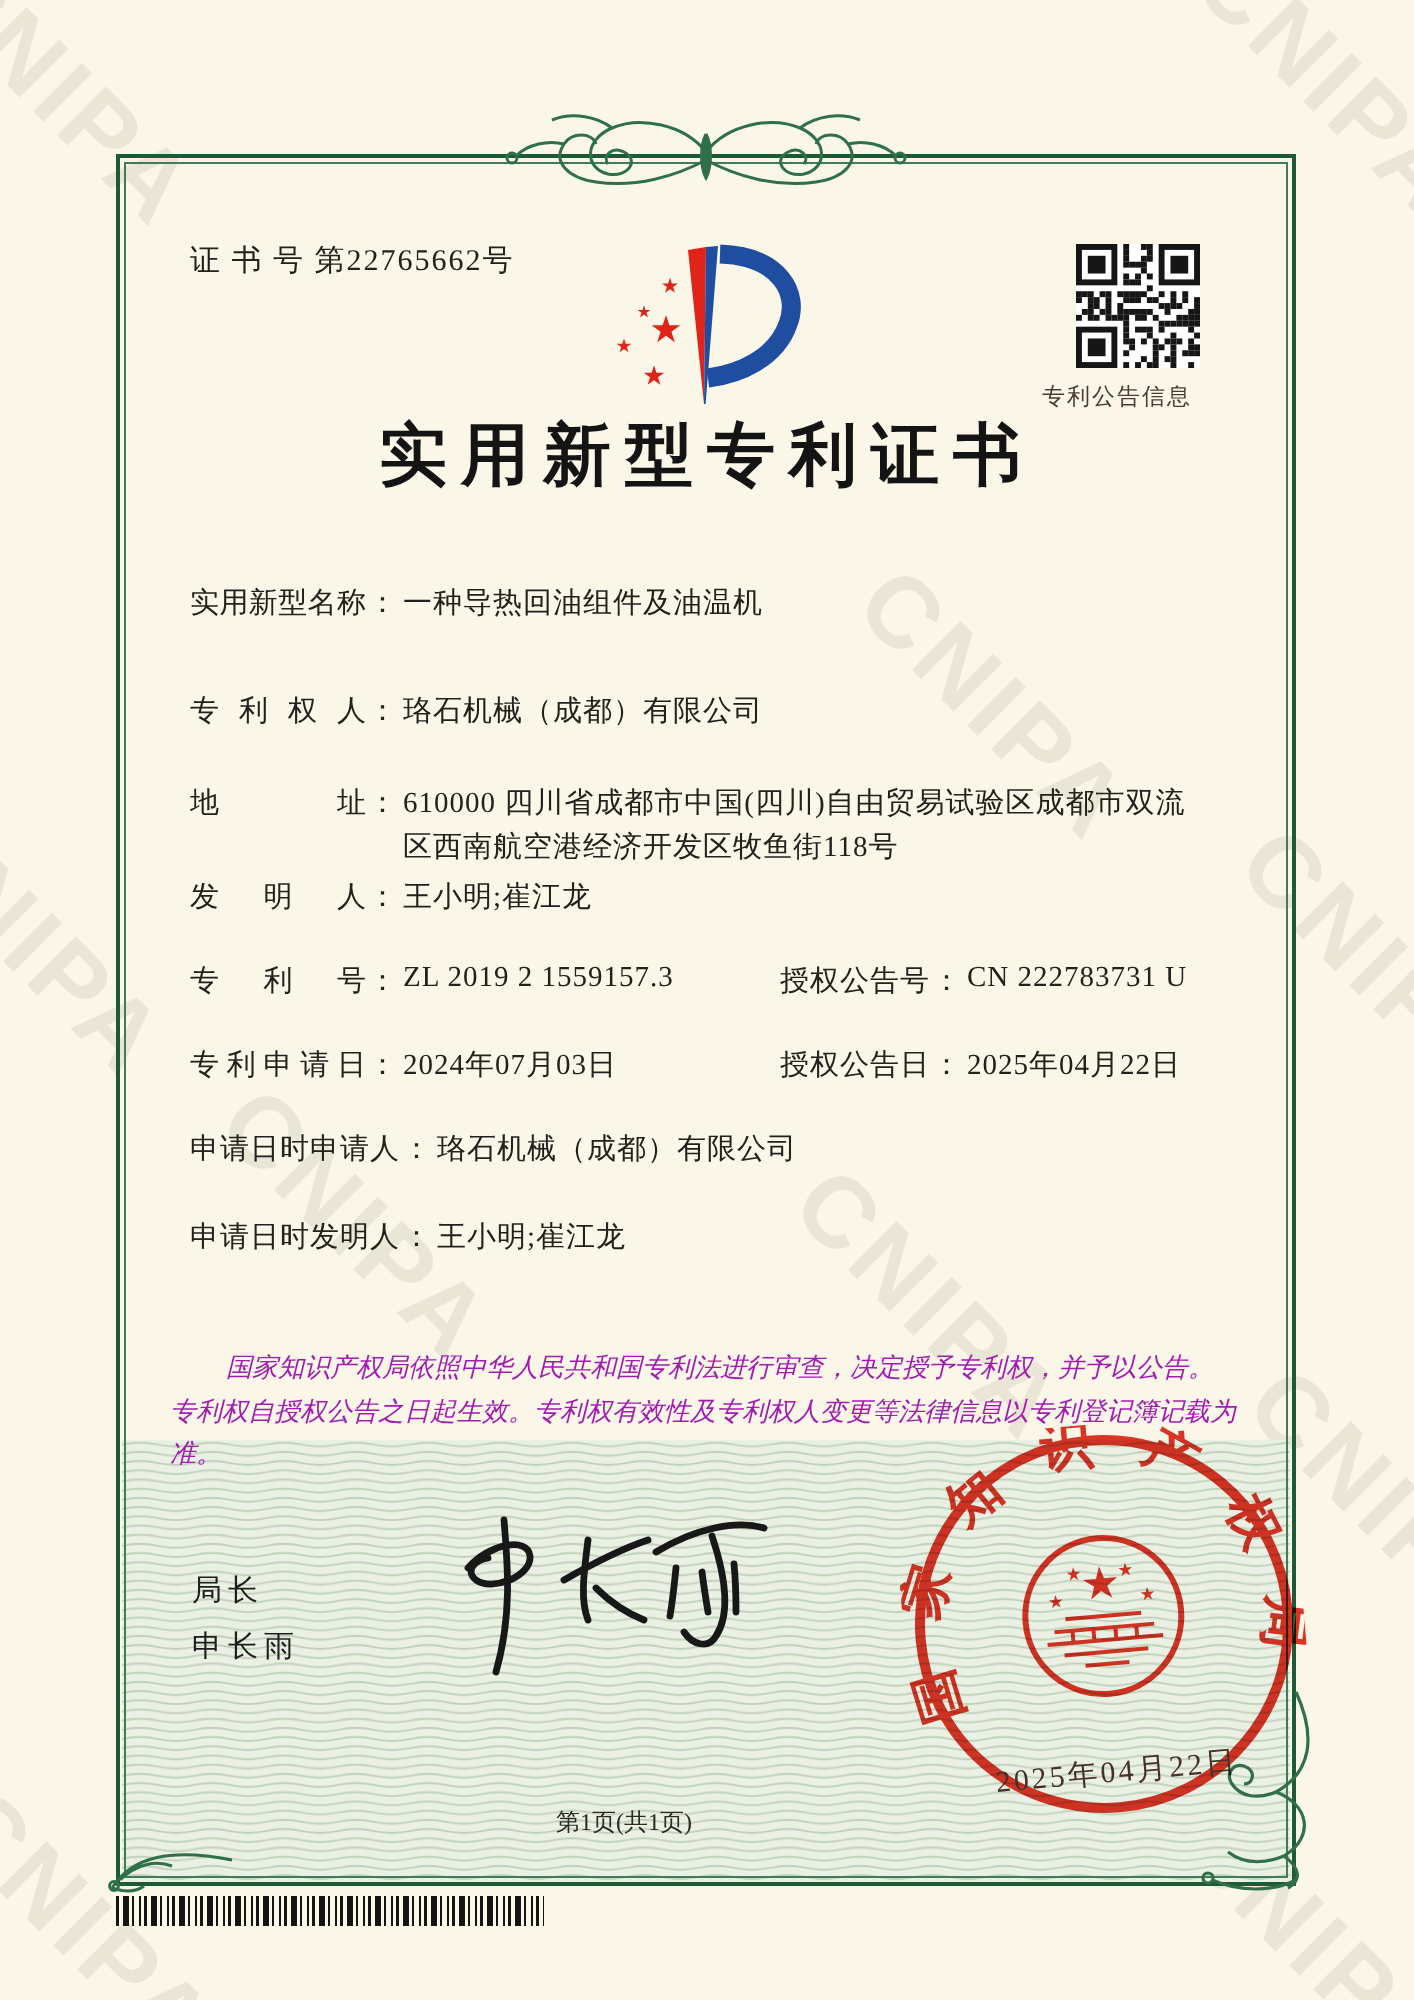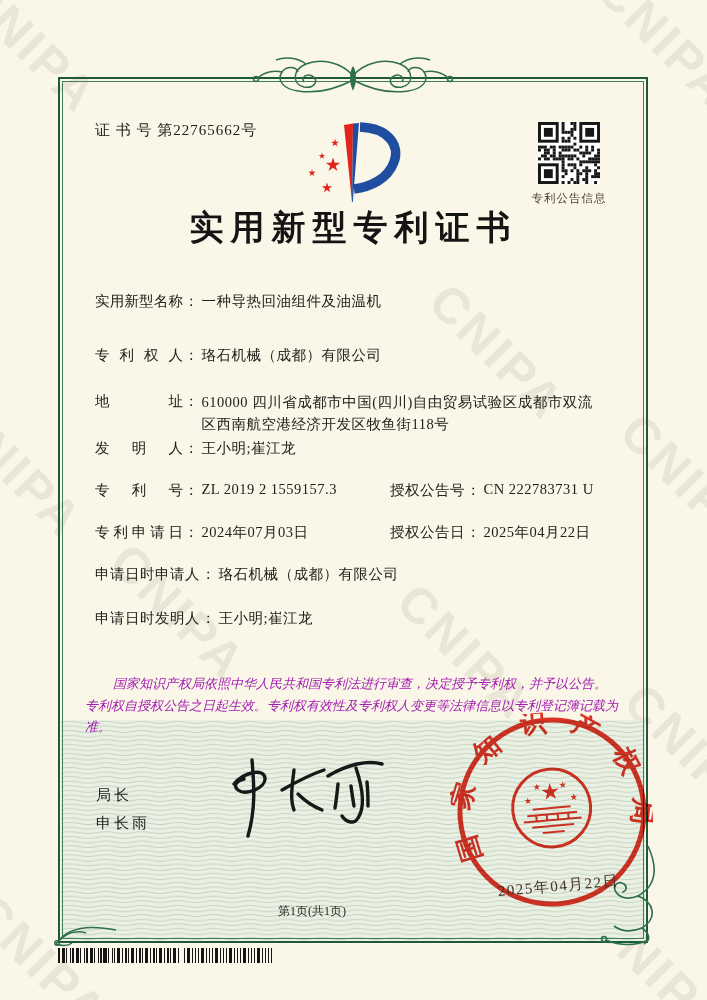--- a/index.html
+++ b/index.html
@@ -10,21 +10,21 @@
       font-size:50px;letter-spacing:3px;color:rgba(128,120,92,.13);
       transform:translate(-50%,-50%) rotate(45deg);white-space:nowrap;pointer-events:none}
   .frame{position:absolute;left:58px;top:77px;width:590px;height:866px;border:2px solid #1d5a36}
   .frame::after{content:"";position:absolute;inset:2px;border:1px solid #3e7d58}
   .band{position:absolute;left:61px;top:720px}
   .cert-no{position:absolute;left:95px;top:121px;font-size:15px;letter-spacing:1px}
   .title{position:absolute;left:0;top:205px;width:707px;text-align:center;
          font-size:34px;font-weight:700;letter-spacing:7px;color:#141414}
   .logo{position:absolute;left:296px;top:111px}
   .qr{position:absolute;left:538px;top:122px}
-  .qr-label{position:absolute;left:521px;top:191px;width:96px;text-align:center;
+  .qr-label{position:absolute;left:521px;top:191px;width:96px;text-align:left;
             font-size:11.5px;color:#4c3b33;letter-spacing:1px}
   .frow{position:absolute;left:95px;font-size:14.5px}
   .lbl{display:inline-block;width:88px;text-align:justify;text-align-last:justify;vertical-align:top}
   .lbl.auto{width:auto;text-align:left;text-align-last:auto;letter-spacing:.5px}
   .colon{display:inline-block;vertical-align:top;padding:0 3px 0 1px}
   .val{display:inline-block;vertical-align:top;letter-spacing:.5px}
   .val.wrap{width:402px;line-height:21.5px}
   .fcol{position:absolute;left:390px;font-size:14.5px}
   .notice{position:absolute;left:85px;top:673px;width:548px;font-size:13px;font-style:italic;
           line-height:21.5px;color:#a21caf}

